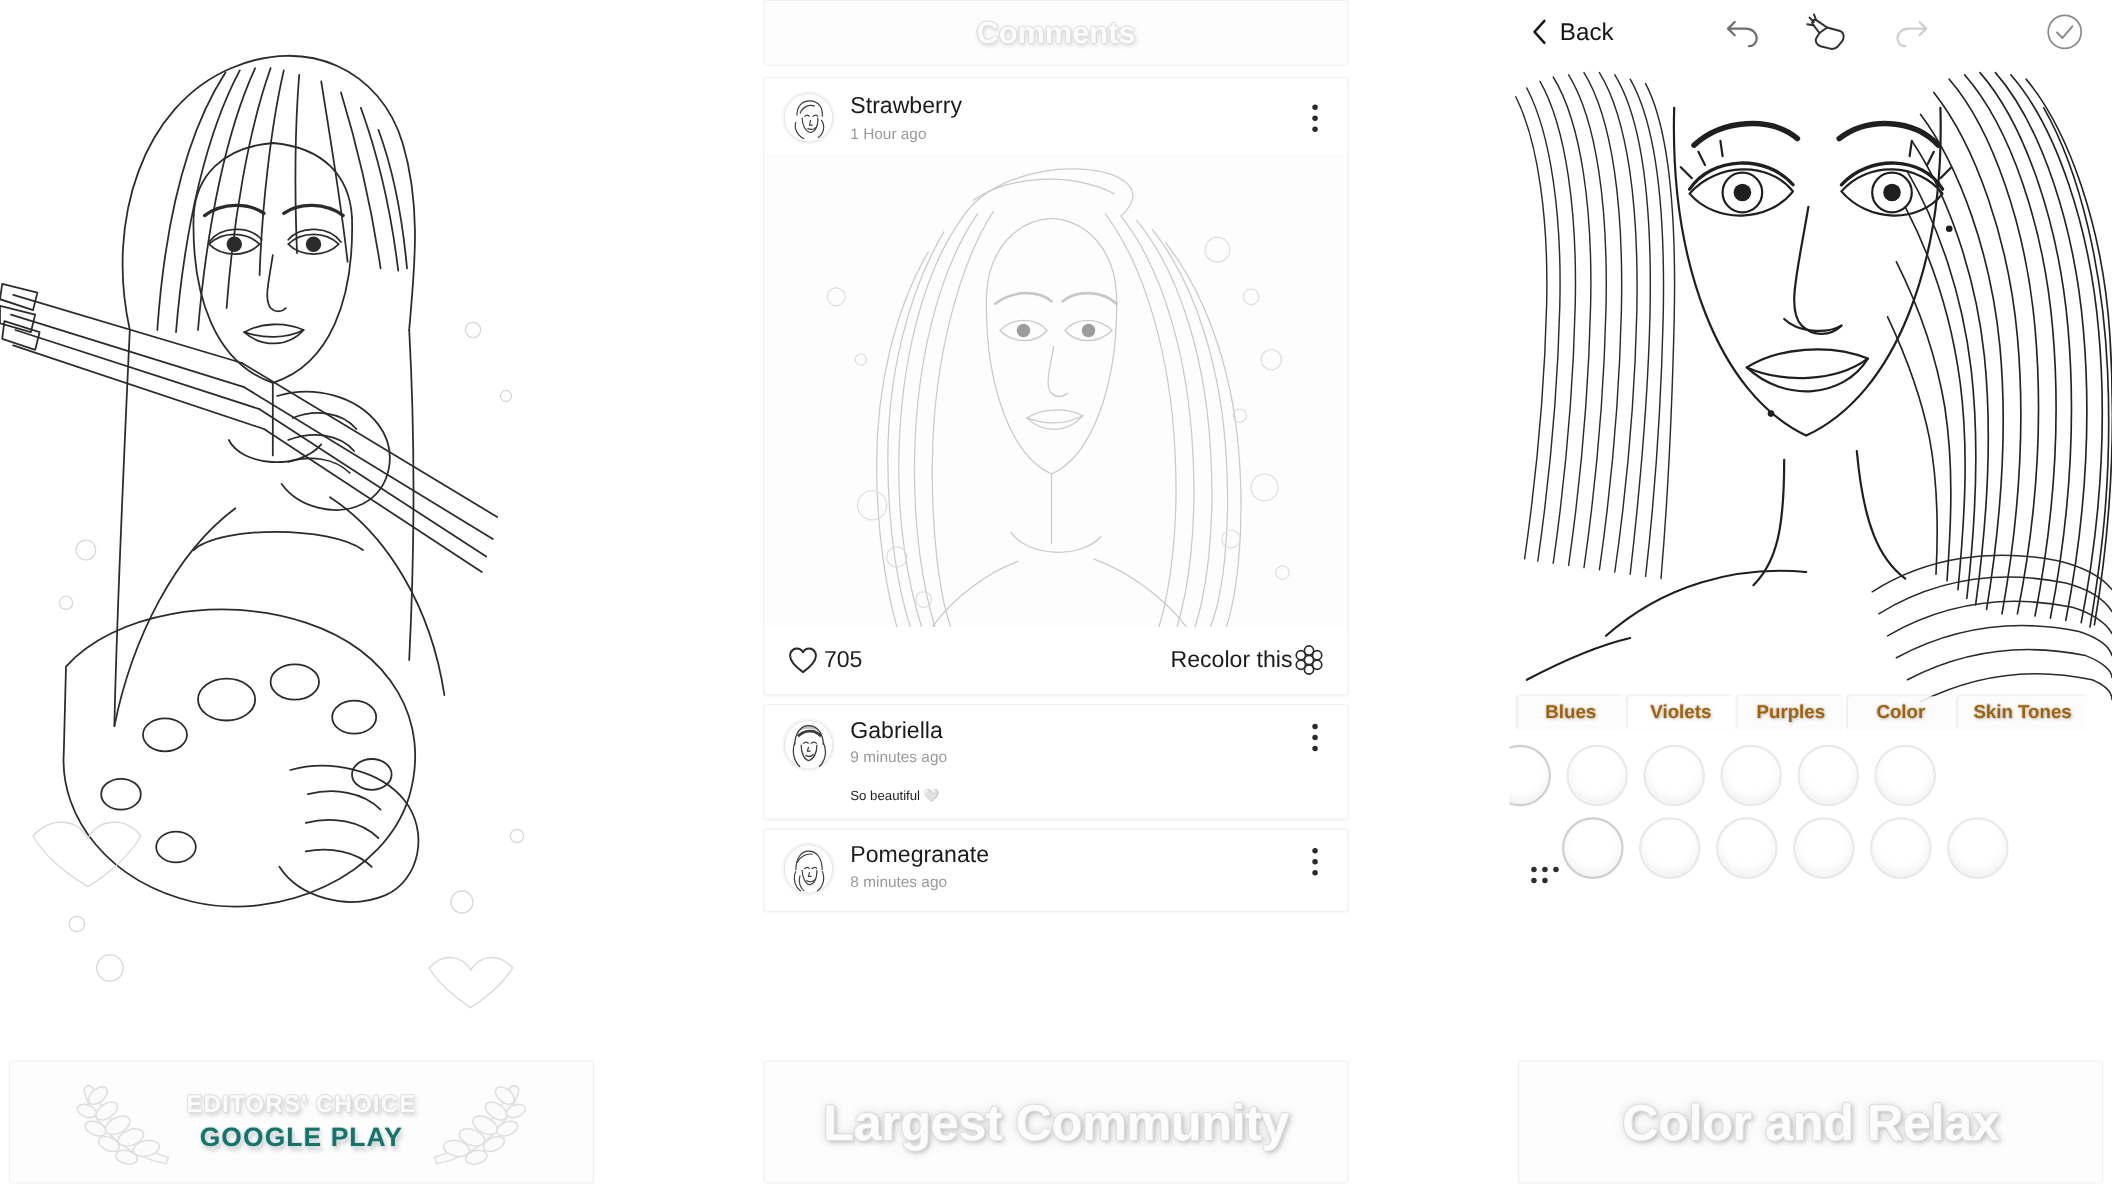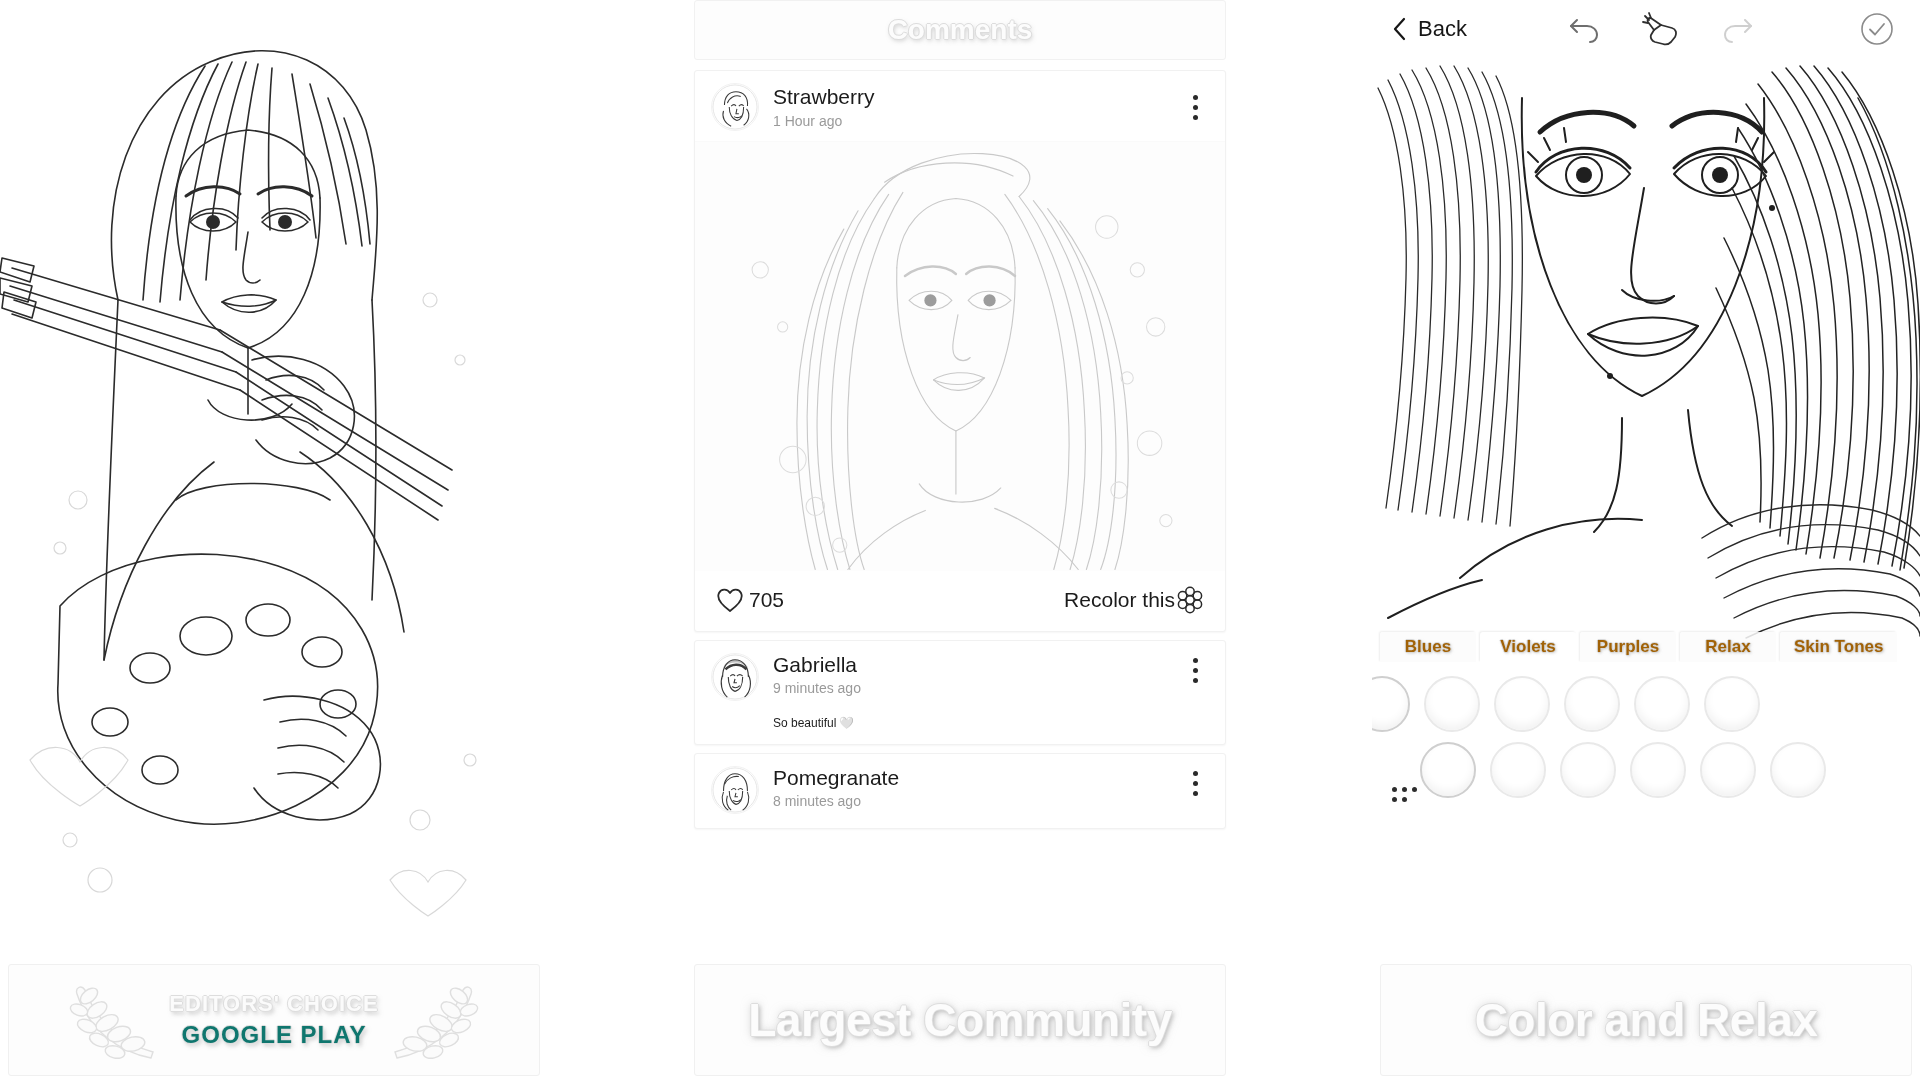--- a/index.html
+++ b/index.html
@@ -674,21 +674,21 @@
             <path d="M362 560 C412 534 466 526 524 538 C540 544 548 552 548 558"></path>
             <path d="M374 580 C422 556 474 548 530 560 C544 566 548 572 548 578"></path>
           </g>
         </svg>
       </div>
 
       <div class="palette-tabs">
         <div class="ptab">Blues</div>
         <div class="ptab active">Violets</div>
         <div class="ptab">Purples</div>
-        <div class="ptab">Relax</div>
+        <div class="ptab">Color</div>
         <div class="ptab">Skin Tones</div>
       </div>
 
       <div class="swatch-tray">
         <div class="swatch-row r1">
           <div class="swatch edge" style="margin-left:-34px;"></div>
           <div class="swatch"></div>
           <div class="swatch"></div>
           <div class="swatch"></div>
           <div class="swatch"></div>

